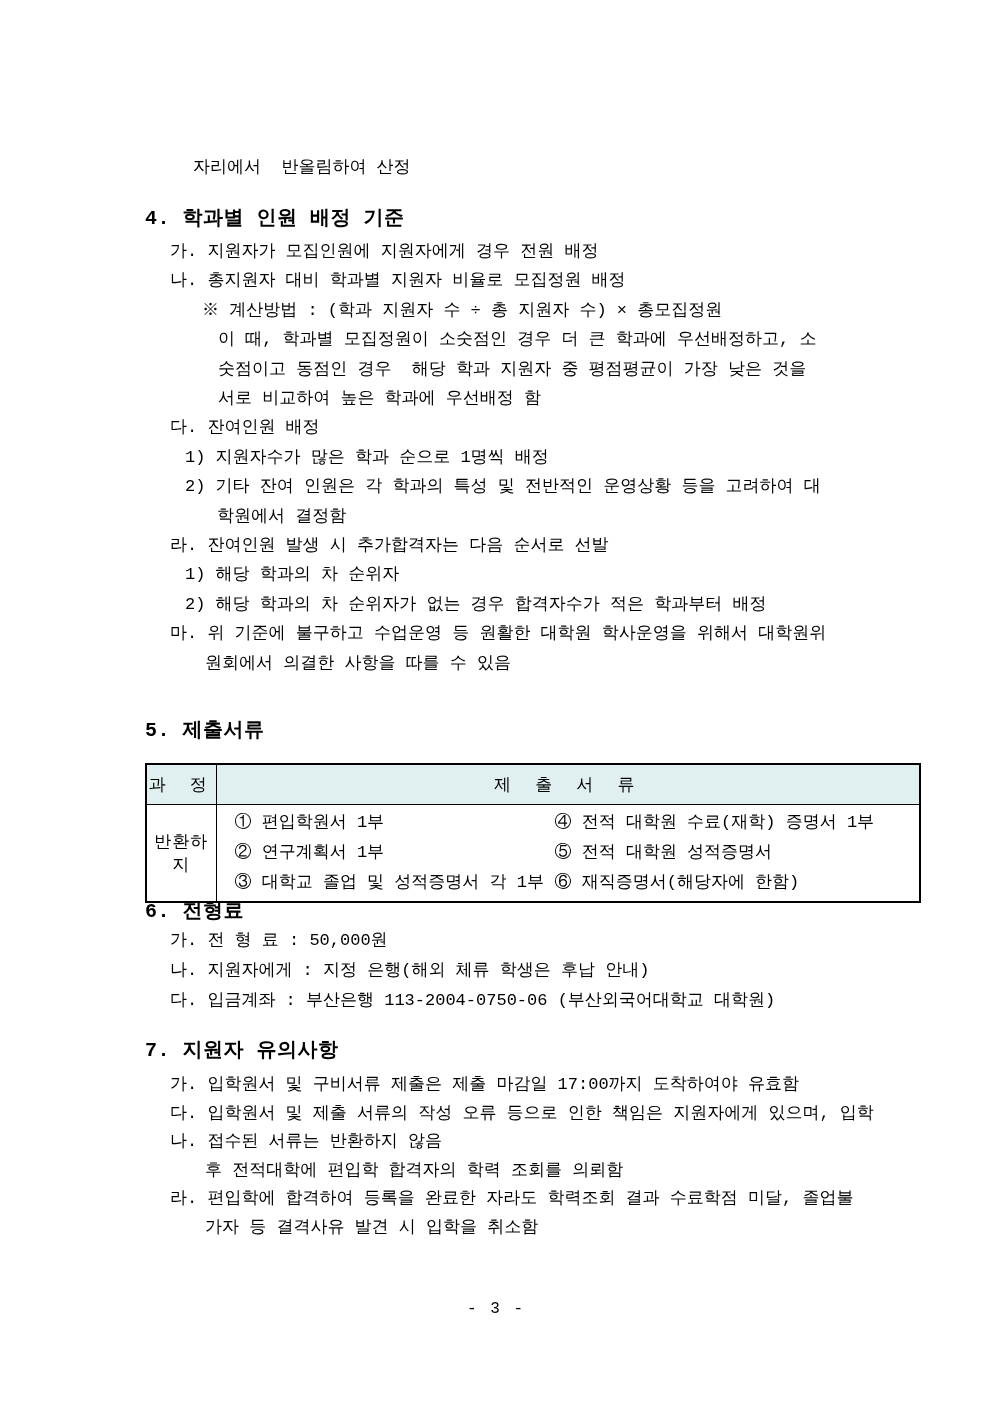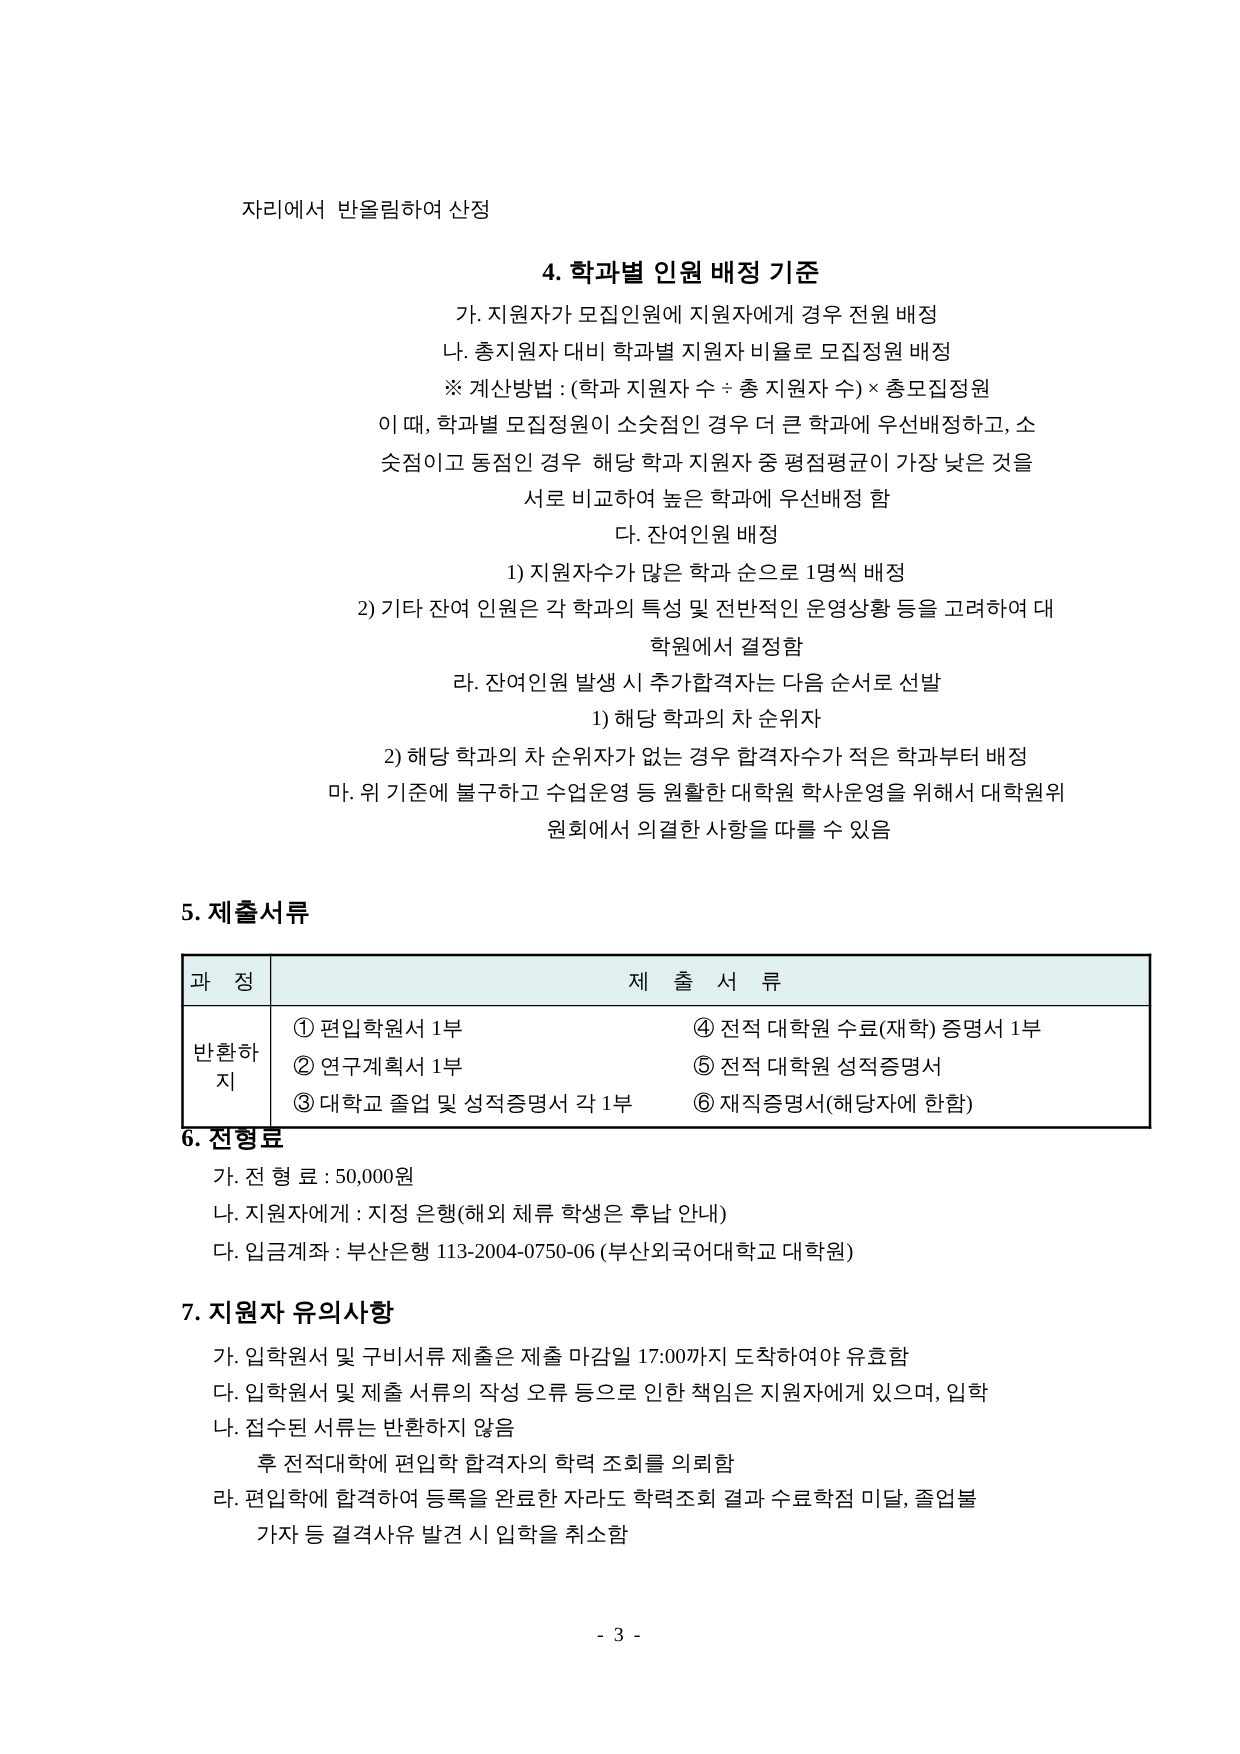--- a/index.html
+++ b/index.html
@@ -2,39 +2,39 @@
 <html><head>
 <meta charset="utf-8">
 <style>
   * { margin:0; padding:0; box-sizing:border-box; }
   html,body { background:#ffffff; }
   .page {
     position:relative;
     width:992px; height:1383px;
     background:#ffffff;
     color:#000000;
-    font-family:Liberation Serif, serif;
+    font-family:Liberation Mono, monospace;
     font-size:17px;
     overflow:hidden;
     padding-left:16px;
   }
   .abs { position:absolute; }
   .sec-title {
     font-size:20px;
     font-weight:bold;
     line-height:29px;
     letter-spacing:0.5px;
   }
   .ln { line-height:29.4px; white-space:pre; }
   .s6 .ln { line-height:30px; }
   .s7 .ln { line-height:28.5px; }
   .ml-ga   { margin-left:25px; }
   .ml-gac  { margin-left:60px; }
   .ml-star { margin-left:57px; }
-  .ml-starc{ margin-left:41px; }
+  .ml-starc{ margin-left:73px; }
   .ml-num  { margin-left:40px; }
   .ml-numc { margin-left:72px; }
 
   
   .doc-table {
     position:absolute;
     left:145px; top:763px;
     width:776px;
     border-collapse:collapse;
     table-layout:fixed;
@@ -72,21 +72,21 @@
     letter-spacing:2px;
   }
 </style>
 </head>
 <body>
 
 <div class="page">
 
   <div class="abs ln" style="left:193px; top:153px;">자리에서  반올림하여 산정</div>
 
-  <div class="abs" style="left:145px; top:204px; width:800px;text-align:center;">
+  <div class="abs" style="left:145px; top:204px; width:800px;">
     <div class="sec-title">4. 학과별 인원 배정 기준</div>
     <div style="margin-top:4px;">
       <div class="ln ml-ga">가. 지원자가 모집인원에 지원자에게 경우 전원 배정</div>
       <div class="ln ml-ga">나. 총지원자 대비 학과별 지원자 비율로 모집정원 배정</div>
       <div class="ln ml-star">※ 계산방법 : (학과 지원자 수 ÷ 총 지원자 수) × 총모집정원</div>
       <div class="ln ml-starc">이 때, 학과별 모집정원이 소숫점인 경우 더 큰 학과에 우선배정하고, 소</div>
       <div class="ln ml-starc">숫점이고 동점인 경우  해당 학과 지원자 중 평점평균이 가장 낮은 것을</div>
       <div class="ln ml-starc">서로 비교하여 높은 학과에 우선배정 함</div>
       <div class="ln ml-ga">다. 잔여인원 배정</div>
       <div class="ln ml-num">1) 지원자수가 많은 학과 순으로 1명씩 배정</div>

